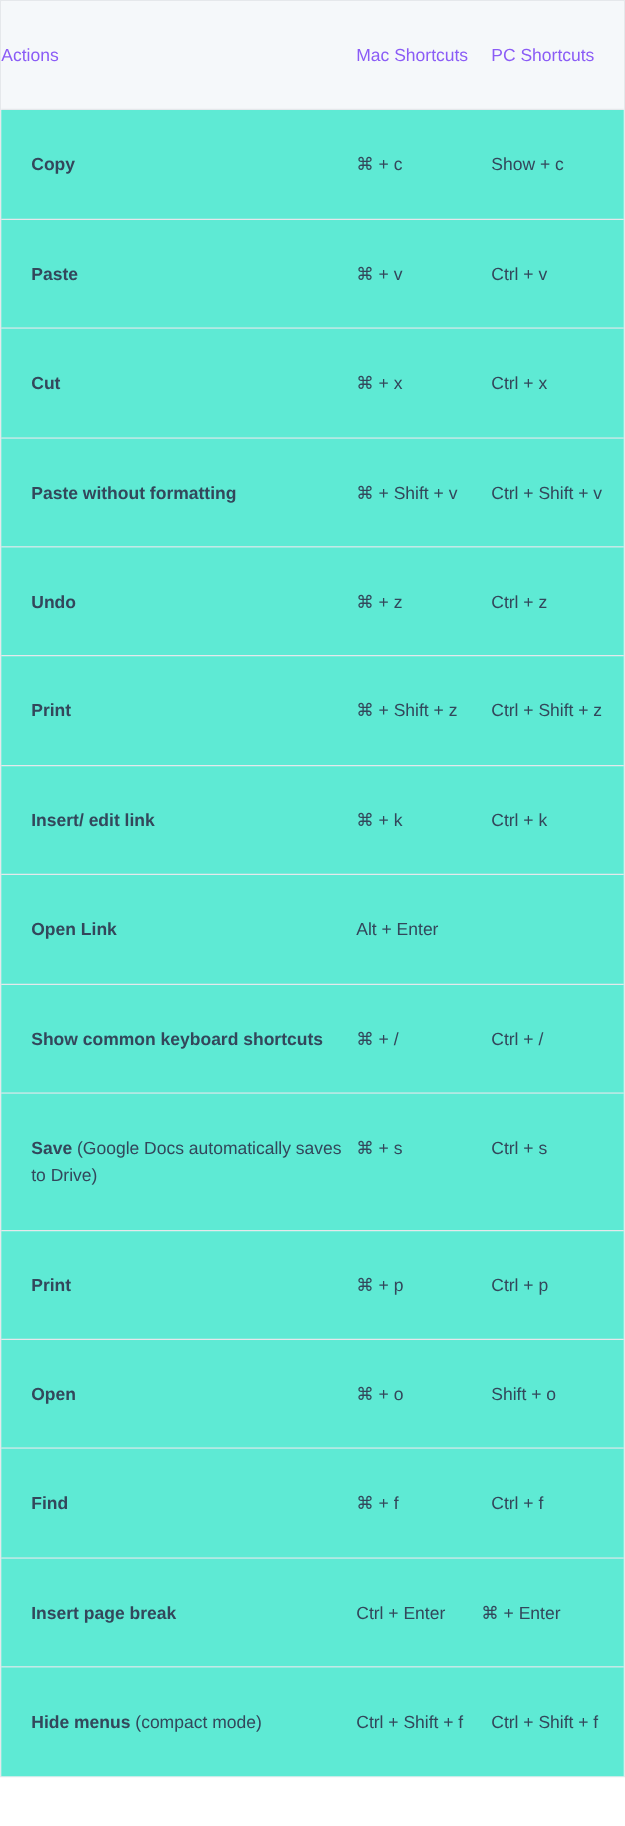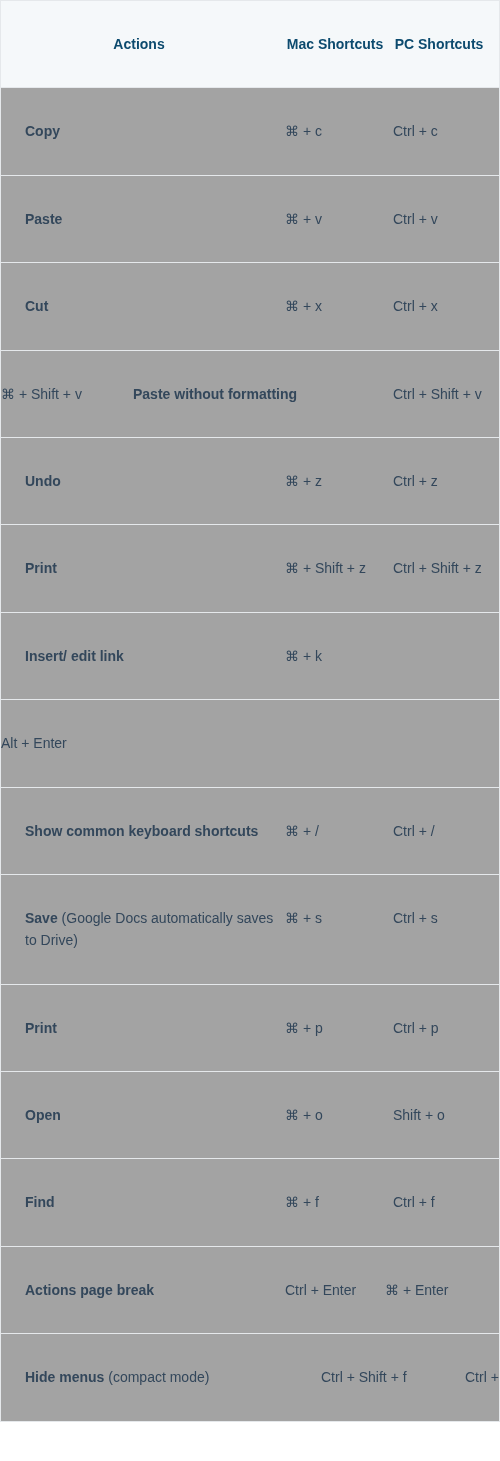--- a/index.html
+++ b/index.html
@@ -13,34 +13,33 @@
       width: 100%;
     }
     .header-row {
       display: flex;
       background: #f5f8fa;
       border-bottom: 1px solid #e5e8eb;
     }
     .row {
       display: flex;
       border-bottom: 1px solid #e5e8eb;
-      background: #a3a3a3;
+      background: #5eead4;
     }
-    .row:last-child { border-bottom: none; gap: 36px; }
+    .row:last-child { border-bottom: none; }
     .cell {
       padding: 32px 8px 32px 0;
       color: #33475b;
       font-size: 14px;
       line-height: 1.6;
     }
     .header-row .cell {
-      font-weight: 700;
-      color: #0c4a6e;
+      font-weight: 400;
+      color: #8b5cf6;
       padding: 32px 8px 32px 0;
-      text-align: center;
     }
     .col-action {
       flex: 0 0 284px;
       padding-left: 24px;
     }
     .col-mac {
       flex: 0 0 108px;
     }
     .col-pc {
       flex: 0 0 100px;
@@ -54,52 +53,54 @@
 <div class="table">
   <div class="header-row">
     <div class="cell col-action">Actions</div>
     <div class="cell col-mac">Mac Shortcuts</div>
     <div class="cell col-pc">PC Shortcuts</div>
   </div>
   <div id="rows-container">
       <div class="row">
         <div class="cell col-action"><span class="bold">Copy</span></div>
         <div class="cell col-mac">⌘ + c</div>
-        <div class="cell col-pc">Ctrl + c</div>
+        <div class="cell col-pc">Show + c</div>
       </div>
       <div class="row">
         <div class="cell col-action"><span class="bold">Paste</span></div>
         <div class="cell col-mac">⌘ + v</div>
         <div class="cell col-pc">Ctrl + v</div>
       </div>
       <div class="row">
         <div class="cell col-action"><span class="bold">Cut</span></div>
         <div class="cell col-mac">⌘ + x</div>
         <div class="cell col-pc">Ctrl + x</div>
       </div>
       <div class="row">
+        <div class="cell col-action"><span class="bold">Paste without formatting</span></div>
         <div class="cell col-mac">⌘ + Shift + v</div>
-        <div class="cell col-action"><span class="bold">Paste without formatting</span></div>
         <div class="cell col-pc">Ctrl + Shift + v</div>
       </div>
       <div class="row">
         <div class="cell col-action"><span class="bold">Undo</span></div>
         <div class="cell col-mac">⌘ + z</div>
         <div class="cell col-pc">Ctrl + z</div>
       </div>
       <div class="row">
         <div class="cell col-action"><span class="bold">Print</span></div>
         <div class="cell col-mac">⌘ + Shift + z</div>
         <div class="cell col-pc">Ctrl + Shift + z</div>
       </div>
       <div class="row">
         <div class="cell col-action"><span class="bold">Insert/ edit link</span></div>
         <div class="cell col-mac">⌘ + k</div>
+        <div class="cell col-pc">Ctrl + k</div>
       </div>
       <div class="row">
+        <div class="cell col-action"><span class="bold">Open Link</span></div>
         <div class="cell col-pc">Alt + Enter</div>
       </div>
       <div class="row">
         <div class="cell col-action"><span class="bold">Show common keyboard shortcuts</span></div>
         <div class="cell col-mac">⌘ + /</div>
         <div class="cell col-pc">Ctrl + /</div>
       </div>
       <div class="row">
         <div class="cell col-action"><span class="bold">Save</span><span class="normal"> (Google Docs automatically saves to Drive)</span></div>
         <div class="cell col-mac">⌘ + s</div>
@@ -114,21 +115,21 @@
         <div class="cell col-action"><span class="bold">Open</span></div>
         <div class="cell col-mac">⌘ + o</div>
         <div class="cell col-pc">Shift + o</div>
       </div>
       <div class="row">
         <div class="cell col-action"><span class="bold">Find</span></div>
         <div class="cell col-mac">⌘ + f</div>
         <div class="cell col-pc">Ctrl + f</div>
       </div>
       <div class="row">
-        <div class="cell col-action"><span class="bold">Actions page break</span></div>
+        <div class="cell col-action"><span class="bold">Insert page break</span></div>
         <div class="cell col-pc">Ctrl + Enter</div>
         <div class="cell col-mac">⌘ + Enter</div>
       </div>
       <div class="row">
         <div class="cell col-action"><span class="bold">Hide menus</span><span class="normal"> (compact mode)</span></div>
         <div class="cell col-mac">Ctrl + Shift + f</div>
         <div class="cell col-pc">Ctrl + Shift + f</div>
       </div>
     </div>
 </div>

